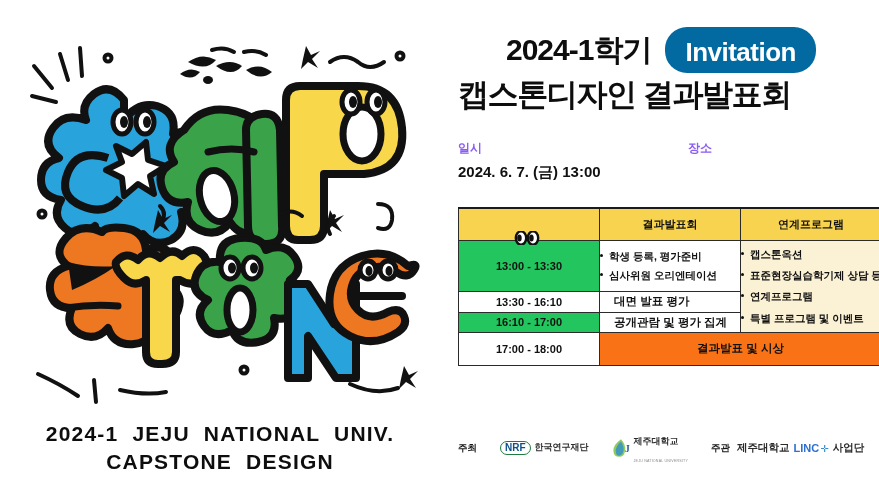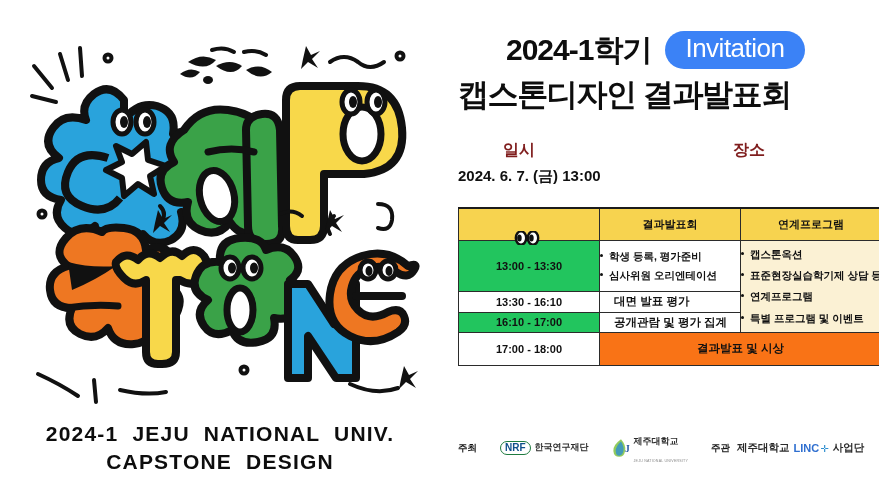--- a/index.html
+++ b/index.html
@@ -31,36 +31,36 @@
   .head-row{
     position:absolute;left:18px;top:28px;width:408px;height:44px;
     display:flex;align-items:center;gap:14px;
   }
   .semester{
     font-size:30px;font-weight:bold;letter-spacing:-1px;color:#0d0d0d;
     white-space:nowrap;
     margin-left:48px;
   }
   .invitation-badge{
-    background:#3b82f6;color:#ffffff;
+    background:#0369a1;color:#ffffff;
     border-radius:22px;
-    padding:4px 20px 6px 20px;
-    font-size:26px;font-weight:normal;letter-spacing:-0.5px;
+    padding:12px 20px 6px 20px;
+    font-size:26px;font-weight:bold;letter-spacing:-0.5px;
     line-height:1.05;white-space:nowrap;
   }
   .title2{
     position:absolute;left:18px;top:74px;width:420px;
     font-size:31px;font-weight:bold;letter-spacing:-1.4px;color:#0d0d0d;
     white-space:nowrap;
   }
 
   .meta{position:absolute;left:18px;top:140px;width:410px;display:flex;}
   .meta-col{flex:0 0 auto;}
   .meta-col.when{width:230px;}
-  .meta-label{font-size:16px;font-weight:bold;color:#7f1d1d;margin-bottom:6px;margin-left:45px;}
+  .meta-label{font-size:12px;font-weight:bold;color:#8b5cf6;margin-bottom:6px;}
   .meta-value{font-size:15px;font-weight:bold;color:#111;white-space:nowrap;}
 
   
   .sched{
     position:absolute;left:18px;top:207px;width:410px;height:195px;
   }
   .sched table{
     border-collapse:collapse;width:424px;table-layout:fixed;
     font-size:10.5px;
   }

